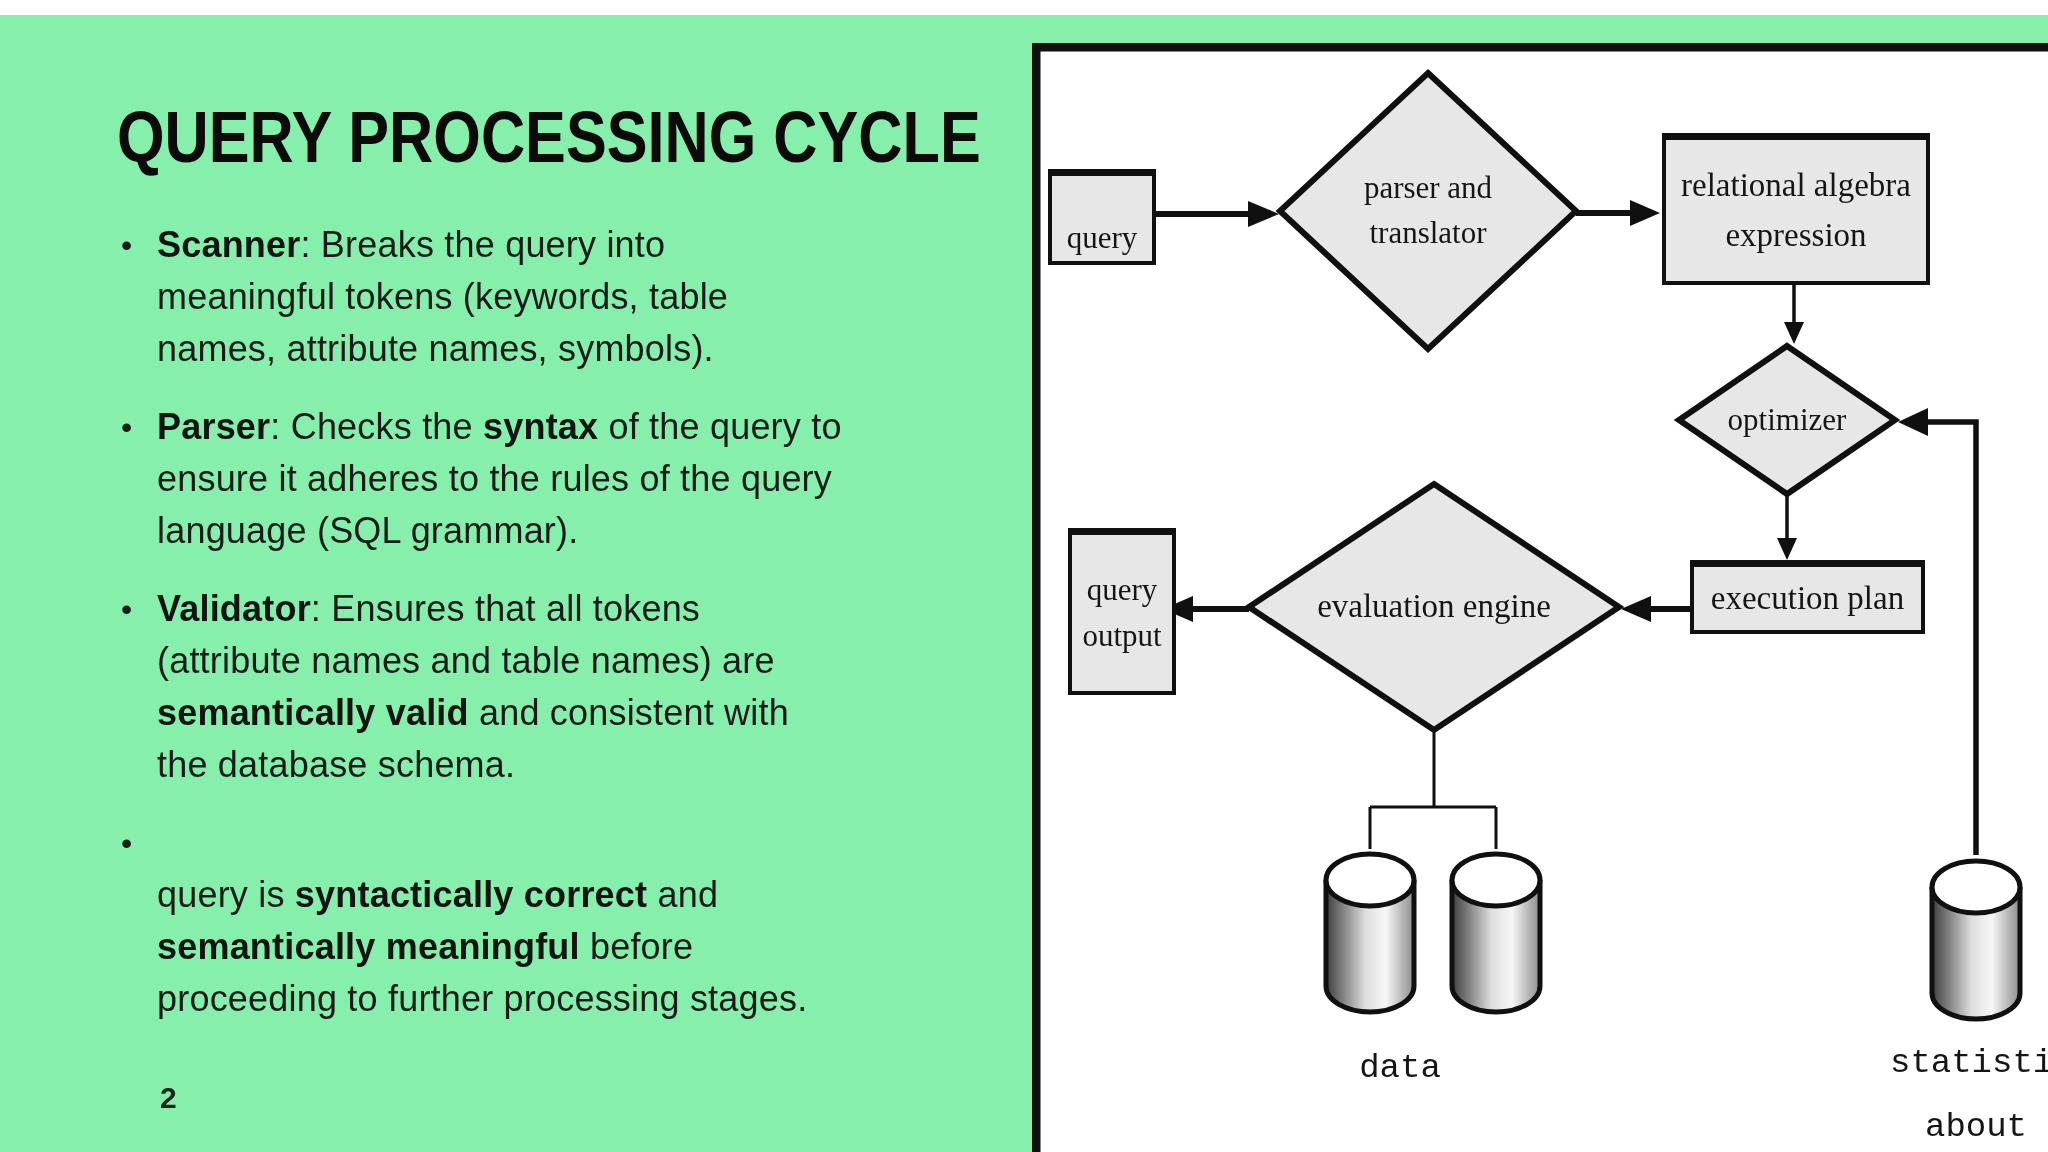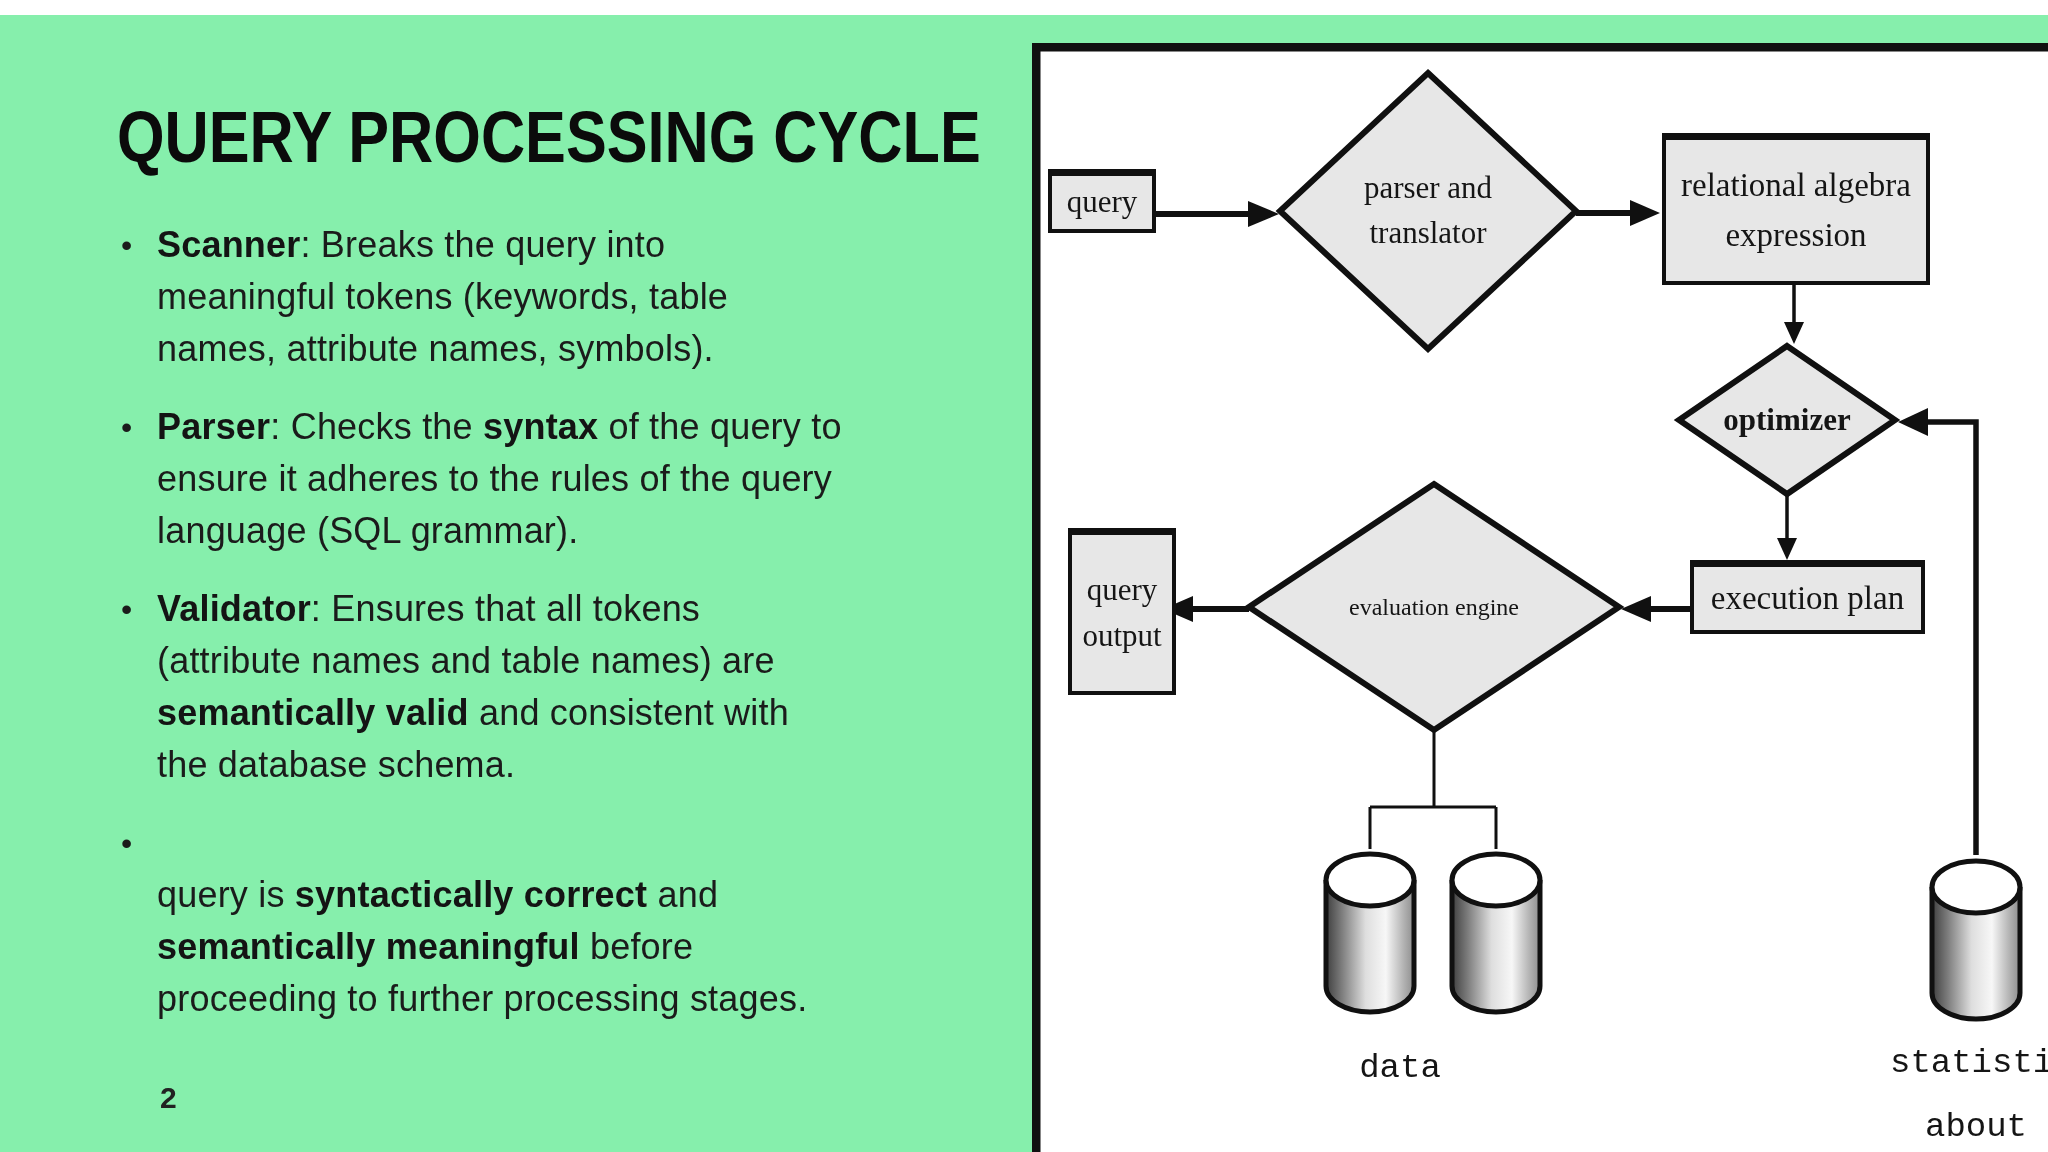--- a/index.html
+++ b/index.html
@@ -118,36 +118,36 @@
       <g transform="translate(416,803)">
         <path d="M4,34 L4,140 A44,26 0 0 0 92,140 L92,34" fill="url(#cylGrad)" class="stroke" stroke-width="5"></path>
         <ellipse cx="48" cy="34" rx="44" ry="26" fill="#ffffff" class="stroke" stroke-width="5"></ellipse>
       </g>
       <g transform="translate(896,810)">
         <path d="M4,34 L4,140 A44,26 0 0 0 92,140 L92,34" fill="url(#cylGrad)" class="stroke" stroke-width="5"></path>
         <ellipse cx="48" cy="34" rx="44" ry="26" fill="#ffffff" class="stroke" stroke-width="5"></ellipse>
       </g>
     </svg>
 
-    <div class="node" style="left:16px;top:126px;width:108px;height:64px;">
+    <div class="node" style="left:16px;top:126px;width:108px;height:96px;align-items:flex-end;">
       <span>query</span>
     </div>
     <div class="node" style="left:630px;top:90px;width:268px;height:152px;font-size:33px;">
       <span>relational algebra expression</span>
     </div>
     <div class="node" style="left:658px;top:517px;width:235px;height:74px;font-size:33px;">
       <span>execution plan</span>
     </div>
     <div class="node" style="left:36px;top:485px;width:108px;height:167px;">
       <span>query output</span>
     </div>
 
     <div class="dmlabel" style="left:276px;top:103px;width:240px;height:130px;">parser and translator</div>
-    <div class="dmlabel" style="left:655px;top:350px;width:200px;height:54px;font-weight:bold;">optimizer</div>
-    <div class="dmlabel" style="left:252px;top:537px;width:300px;height:54px;font-size:24px;">evaluation engine</div>
+    <div class="dmlabel" style="left:655px;top:350px;width:200px;height:54px;">optimizer</div>
+    <div class="dmlabel" style="left:252px;top:537px;width:300px;height:54px;font-size:33px;">evaluation engine</div>
 
     <div class="caption" style="left:288px;top:993px;width:160px;">
       <span class="cap-line">data</span>
     </div>
     <div class="caption" style="left:858px;top:988px;width:172px;">
       <span class="cap-line">statistics</span>
       <span class="cap-line">about data</span>
     </div>
   </div>
 

